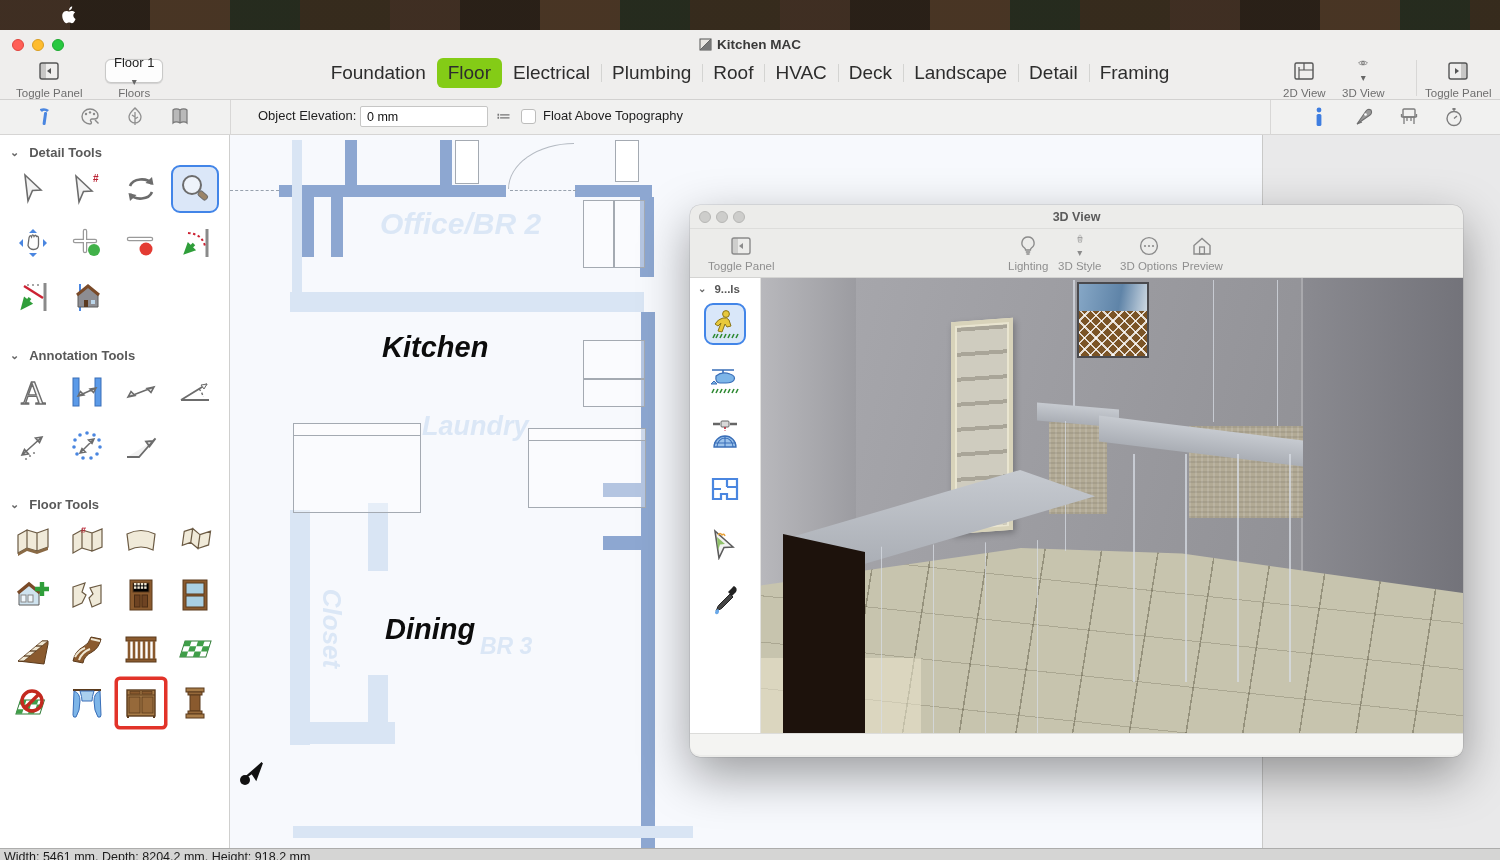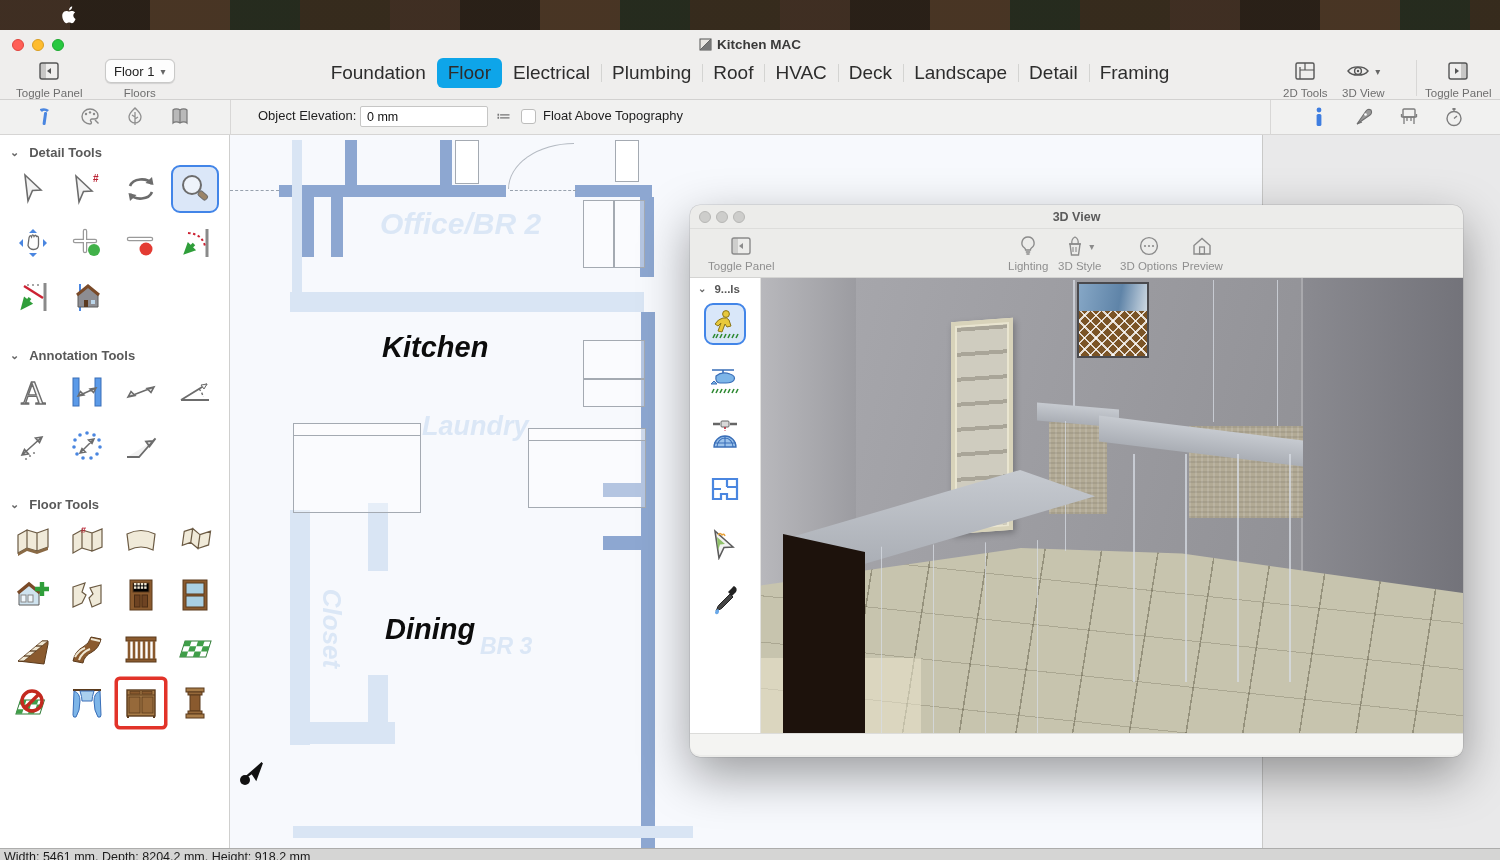--- a/index.html
+++ b/index.html
@@ -24,30 +24,30 @@
   .lights { position:absolute; left:12px; top:9px; display:flex; gap:8px; }
   .light { width:12px; height:12px; border-radius:50%; }
   .light.red { background:#ff5f57; border:.5px solid #e0443e; }
   .light.yellow { background:#febc2e; border:.5px solid #d99e23; }
   .light.green { background:#28c840; border:.5px solid #1eaa32; }
   .win-title { position:absolute; left:0; right:0; top:7px; text-align:center; font-size:13.5px; font-weight:bold; color:#3a3a3a; }
   .win-title svg { vertical-align:-2px; margin-right:5px; }
 
   .tb-group { position:absolute; display:flex; flex-direction:column; align-items:center; }
   .tb-label { font-size:11.5px; color:#6e6e6e; margin-top:4px; white-space:nowrap; }
-  .tb-btn { height:24px; display:flex; align-items:center; justify-content:center; }
+  .tb-btn { height:24px; display:flex; align-items:center; justify-content:center;flex-direction:column; }
   .dropdown { background:#fdfdfd; border:1px solid #c9c9c8; border-radius:6px; padding:2px 8px; font-size:13px; color:#222;
     box-shadow:0 .5px 1px rgba(0,0,0,.12); display:flex; align-items:center; gap:6px; }
   .chev { font-size:10px; color:#666; }
 
   .tabs-wrap { position:absolute; left:0; right:0; top:28px; display:flex; flex-direction:column; align-items:center; }
   .tabs { display:flex; align-items:center; }
   .tab { font-size:19px; color:#2d2d2d; padding:4px 11px; border-radius:6px; position:relative; }
   .tab + .tab::before { content:""; position:absolute; left:0; top:6px; bottom:6px; width:1px; background:#d4d4d2; }
-  .tab.sel { background:#0ea5e9; }
+  .tab.sel { background:#84cc16; }
   .tab.sel::before, .tab.sel + .tab::before { background:transparent; }
   .plans-label { font-size:11.5px; color:#6e6e6e; margin-top:12px; }
 
   
   .toolbar2 { position:absolute; left:0; top:70px; width:1500px; height:35px; background:#f1f1f0; border-bottom:1px solid #d6d5d4; }
   .t2-icons { position:absolute; top:0; height:34px; display:flex; align-items:center; }
   .t2-icon { width:45px; display:flex; justify-content:center; }
   .vdiv { position:absolute; top:0; bottom:0; width:1px; background:#d8d7d6; }
   .oe-label { position:absolute; left:258px; top:8px; font-size:13px; color:#1e1e1e; }
   .oe-input { position:absolute; left:360px; top:6px; width:128px; height:21px; background:#fff; border:1px solid #c6c6c5; border-radius:2px;
@@ -200,21 +200,21 @@
         <div class="plans-label">Plans</div>
       </div>
 
       <div class="tb-group" style="left:1283px; top:29px;">
         <div class="tb-btn">
             <svg width="22" height="20" viewBox="0 0 22 20">
               <rect x="2" y="2" width="18" height="16" rx="1.5" fill="none" stroke="#555" stroke-width="1.4"></rect>
               <path d="M11 2 v7 h9 M11 9 h-5 v9 M6 9 v-3" fill="none" stroke="#555" stroke-width="1.2"></path>
             </svg>
           </div>
-        <div class="tb-label">2D Tools</div>
+        <div class="tb-label">2D View</div>
       </div>
       <div class="tb-group" style="left:1342px; top:29px;">
         <div class="tb-btn" style="gap:5px;">
             <svg width="24" height="18" viewBox="0 0 24 18">
               <path d="M2 9 C6 3.5 18 3.5 22 9 C18 14.5 6 14.5 2 9 Z" fill="none" stroke="#555" stroke-width="1.4"></path>
               <circle cx="12" cy="9" r="3.4" fill="none" stroke="#555" stroke-width="1.4"></circle>
               <circle cx="12" cy="9" r="1.2" fill="#555"></circle>
             </svg>
             <span class="chev">▾</span>
           </div>

